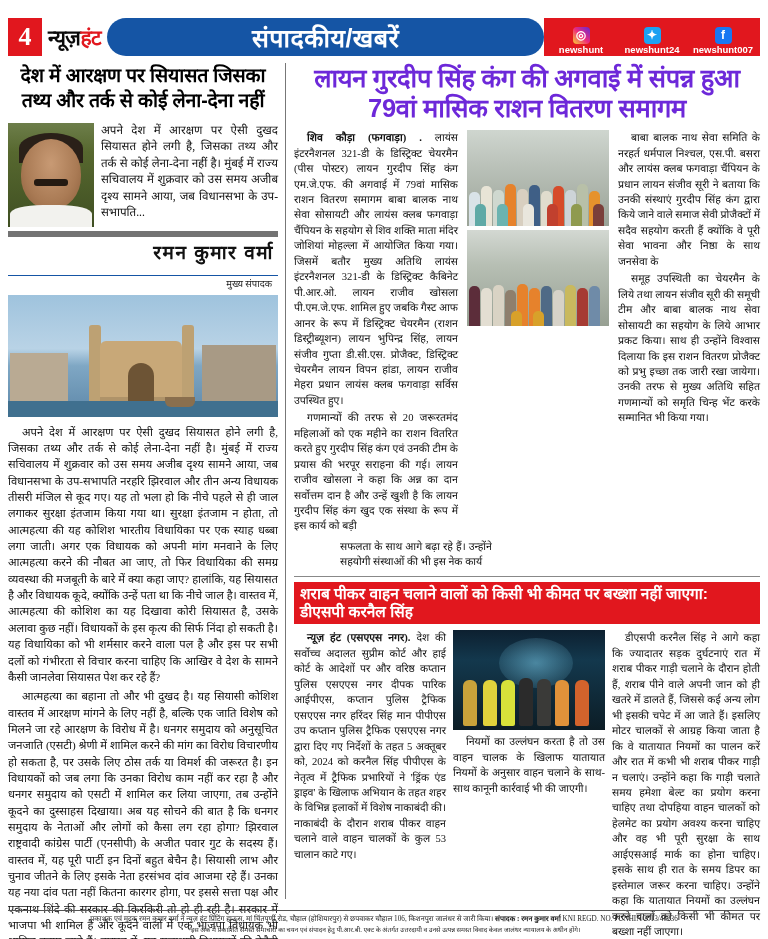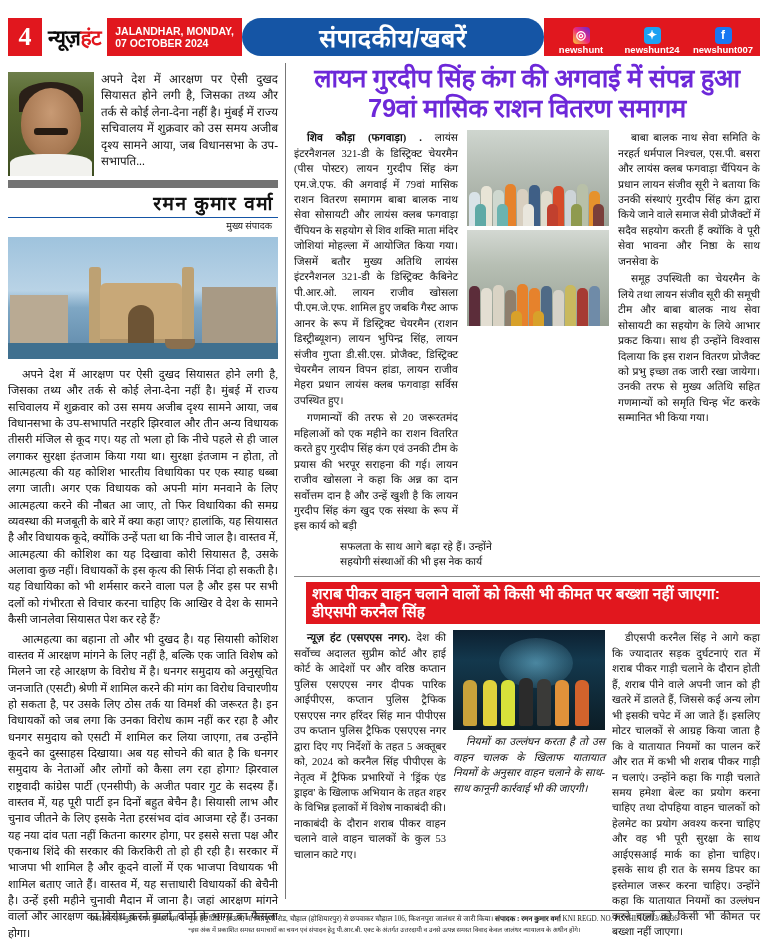--- a/index.html
+++ b/index.html
@@ -43,21 +43,21 @@
            text-align:center;color:#000;letter-spacing:-0.2px;}
   .ed-intro{display:flex;gap:7px;margin-top:9px;}
   .ed-photo{width:86px;height:104px;flex:none;position:relative;overflow:hidden;
             background:linear-gradient(180deg,#6d7e4a 0%,#57682f 28%,#3f4f22 100%);}
   .ed-photo .face{position:absolute;left:13px;top:16px;width:60px;height:70px;border-radius:50% 50% 46% 46%;
             background:radial-gradient(ellipse at 50% 35%,#c89a74 0%,#a97a54 62%,#8b5f3c 100%);}
   .ed-photo .hair{position:absolute;left:11px;top:10px;width:64px;height:30px;border-radius:50% 50% 0 0;background:#2a2018;}
   .ed-photo .mous{position:absolute;left:26px;top:56px;width:34px;height:7px;border-radius:3px;background:#241a12;}
   .ed-photo .shirt{position:absolute;left:2px;bottom:0;width:82px;height:22px;background:#f2f2ee;border-radius:40% 40% 0 0;}
   .ed-lead{font-size:11.6px;line-height:1.42;text-align:justify;}
-  .byline-bar{margin-top:4px;border-top:8px solid #737373;border-bottom:1px solid #1555a5;padding:2px 0 1px 0;}
+  .byline-bar{margin-top:4px;border-top:6px solid #737373;border-bottom:1px solid #1555a5;padding:2px 0 10px 0;}
   .byline{font-family:"Liberation Sans",sans-serif;font-weight:bold;font-size:19px;text-align:right;
           letter-spacing:1.5px;color:#111;padding-right:4px;}
   .byline-sub{font-size:9.5px;text-align:right;padding-right:6px;margin-top:1px;color:#222;}
   .hero-img{margin-top:5px;width:100%;height:122px;position:relative;overflow:hidden;
             background:linear-gradient(180deg,#9fc3dd 0%,#b9d3e6 44%,#7fa7c4 58%,#5d87a8 100%);}
   .hero-img .gateway{position:absolute;left:34%;bottom:14px;width:82px;height:62px;background:#c8a878;
             border-radius:6px 6px 0 0;box-shadow:inset 0 -6px 0 rgba(0,0,0,.12);}
   .hero-img .arch{position:absolute;left:calc(34% + 28px);bottom:14px;width:26px;height:40px;background:#6d5435;border-radius:13px 13px 0 0;}
   .hero-img .t1{position:absolute;left:30%;bottom:14px;width:12px;height:78px;background:#bda173;border-radius:3px 3px 0 0;}
   .hero-img .t2{position:absolute;left:calc(34% + 82px);bottom:14px;width:12px;height:78px;background:#bda173;border-radius:3px 3px 0 0;}
@@ -82,26 +82,26 @@
   .crowd{position:absolute;left:0;bottom:0;width:100%;height:78%;}
   .crowd i{position:absolute;bottom:0;width:11px;border-radius:5px 5px 0 0;display:block;}
   .lead-c3{flex:1;font-size:10.6px;line-height:1.46;text-align:justify;}
   .lead-c3 p{margin:0 0 2px 0;text-indent:13px;}
   .cap-row{display:flex;gap:7px;margin-top:3px;font-size:10.6px;line-height:1.46;text-align:justify;}
   .cap-row div{width:152px;margin-left:46px;}
 
   
   .dsp-wrap{margin-top:6px;border-top:1px solid #888;padding-top:5px;}
   .dsp-head{background:#e1171e;color:#fff;font-family:"Liberation Sans",sans-serif;font-weight:bold;
-            font-size:15.5px;padding:3px 6px 4px 6px;line-height:1.15;margin-left:12px;}
+            font-size:15.5px;padding:3px 6px 4px 6px;line-height:1.15;}
   .dsp-grid{display:flex;gap:7px;margin-top:6px;}
   .dsp-c1{width:152px;font-size:10.6px;line-height:1.46;text-align:justify;}
   .dsp-c1 p{margin:0 0 2px 0;text-indent:13px;}
   .dsp-c2{width:152px;font-size:10.6px;line-height:1.46;text-align:justify;}
-  .dsp-c2 p{margin:0 0 2px 0;text-indent:13px;font-style:italic;}
+  .dsp-c2 p{margin:0 0 2px 0;text-indent:13px;}
   .dsp-c3{flex:1;font-size:10.6px;line-height:1.46;text-align:justify;}
   .dsp-c3 p{margin:0 0 2px 0;text-indent:13px;}
   .night{width:100%;height:100px;position:relative;overflow:hidden;margin-bottom:4px;
          background:linear-gradient(180deg,#0d2030 0%,#13384d 30%,#0c1d26 100%);}
   .night .cop{position:absolute;bottom:4px;width:14px;height:46px;border-radius:6px 6px 2px 2px;}
   .night .glow{position:absolute;left:30%;top:8px;width:74px;height:50px;border-radius:50%;
          background:radial-gradient(ellipse,rgba(120,200,230,.55),rgba(10,40,60,0));}
 
   
   .footer{position:absolute;left:8px;right:8px;bottom:22px;border-top:1px solid #555;padding-top:3px;
@@ -112,44 +112,41 @@
 </head>
 <body>
 
 <div class="page">
 
   <div class="masthead">
     <div class="folio">4</div>
     <div class="logo-box">
       <span class="logo-txt"><span>न्यूज़</span><span class="red">हंट</span></span>
     </div>
-    <div class="dateline">
-      <span>JALANDHAR, MONDAY,</span>
-      <span>07 OCTOBER 2024</span>
-    </div>
     <div class="section-band">संपादकीय/खबरें</div>
     <div class="social">
       <div class="soc">
         <span class="glyph ig">◎</span>
         <span class="name">newshunt</span>
       </div>
       <div class="soc">
         <span class="glyph tw">✦</span>
         <span class="name">newshunt24</span>
       </div>
       <div class="soc">
         <span class="glyph fb">f</span>
         <span class="name">newshunt007</span>
       </div>
     </div>
   </div>
 
   <div class="cols">
 
     <div class="colL">
+      <div class="ed-head">देश में आरक्षण पर सियासत जिसका तथ्य और तर्क से कोई लेना-देना नहीं</div>
 
       <div class="ed-intro">
         <div class="ed-photo">
           <div class="hair"></div>
             <div class="face"></div>
             <div class="mous"></div>
             <div class="shirt"></div>
         </div>
         <div class="ed-lead">अपने देश में आरक्षण पर ऐसी दुखद सियासत होने लगी है, जिसका तथ्य और तर्क से कोई लेना-देना नहीं है। मुंबई में राज्य सचिवालय में शुक्रवार को उस समय अजीब दृश्य सामने आया, जब विधानसभा के उप-सभापति...</div>
       </div>

